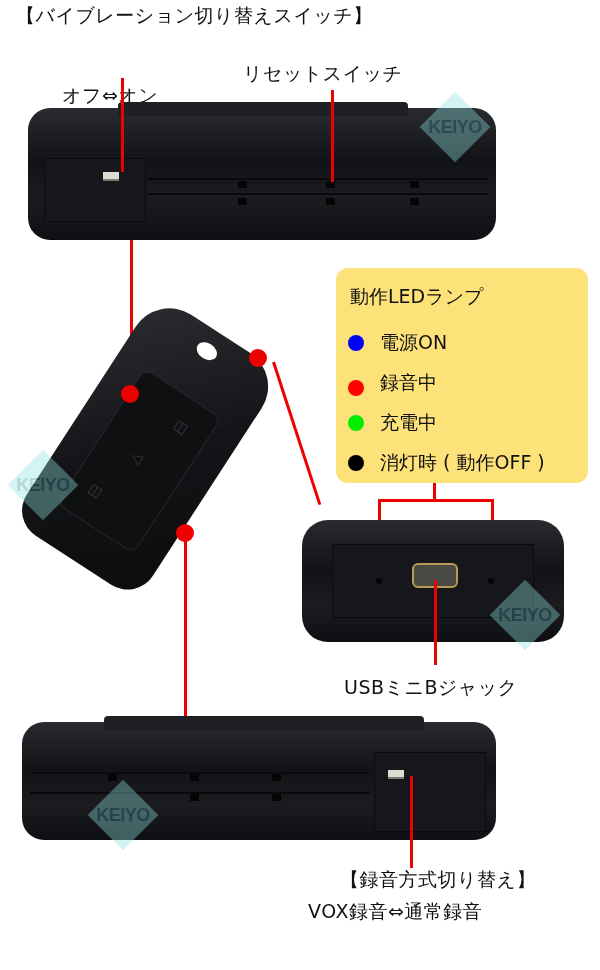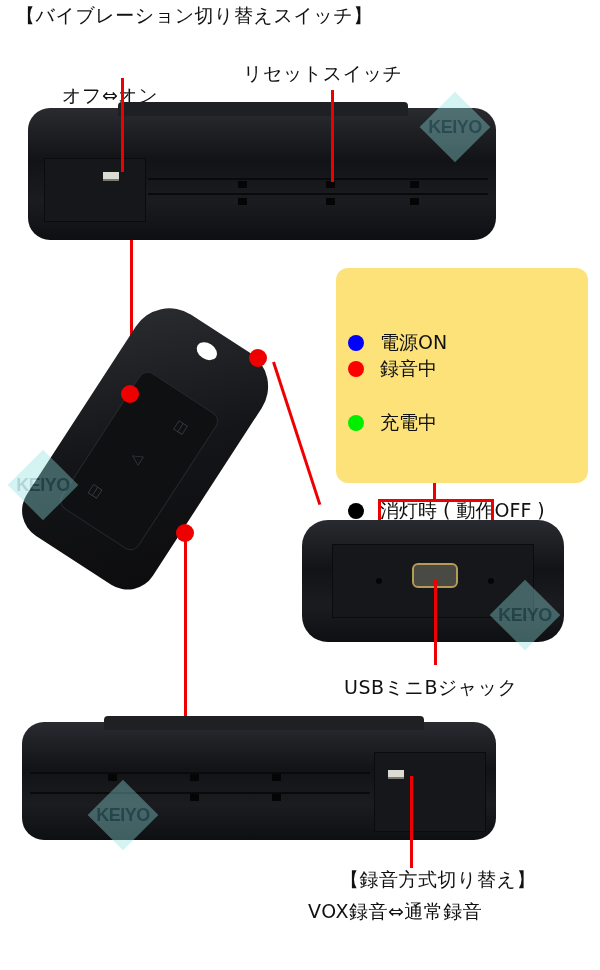--- a/index.html
+++ b/index.html
@@ -69,33 +69,34 @@
     <span class="ico" style="left:18px;top:120px;">◫</span>
   </div>
 </div>
 <div class="red-dot" style="left:121px;top:385px;"></div>
 <div class="red-dot" style="left:249px;top:349px;"></div>
 <div class="red-dot" style="left:176px;top:524px;"></div>
 <div class="red-v" style="left:272px;top:362px;height:150px;transform:rotate(-18deg);transform-origin:top;"></div>
 <div class="red-v" style="left:184px;top:540px;height:180px;"></div>
 
 <div class="ledbox">
+  <div class="title">動作LEDランプ</div>
   <div class="row" style="top:62px;">
     <span class="bullet" style="background:#0000ff"></span>
     <span>電源ON</span>
   </div>
-  <div class="row" style="top:88px;">
+  <div class="row" style="top:102px;align-items:flex-end;">
     <span class="bullet" style="background:#ff0000"></span>
     <span>録音中</span>
   </div>
   <div class="row" style="top:142px;">
     <span class="bullet" style="background:#00ee00"></span>
     <span>充電中</span>
   </div>
-  <div class="row" style="top:182px;margin-top:48px;">
+  <div class="row" style="top:182px;">
     <span class="bullet" style="background:#000000"></span>
     <span>消灯時 ( 動作OFF )</span>
   </div>
 </div>
 
 <div class="red-v" style="left:433px;top:483px;height:17px;"></div>
 <div class="red-h" style="left:378px;top:499px;width:116px;"></div>
 <div class="red-v" style="left:378px;top:499px;height:78px;"></div>
 <div class="red-v" style="left:491px;top:499px;height:78px;"></div>
 

